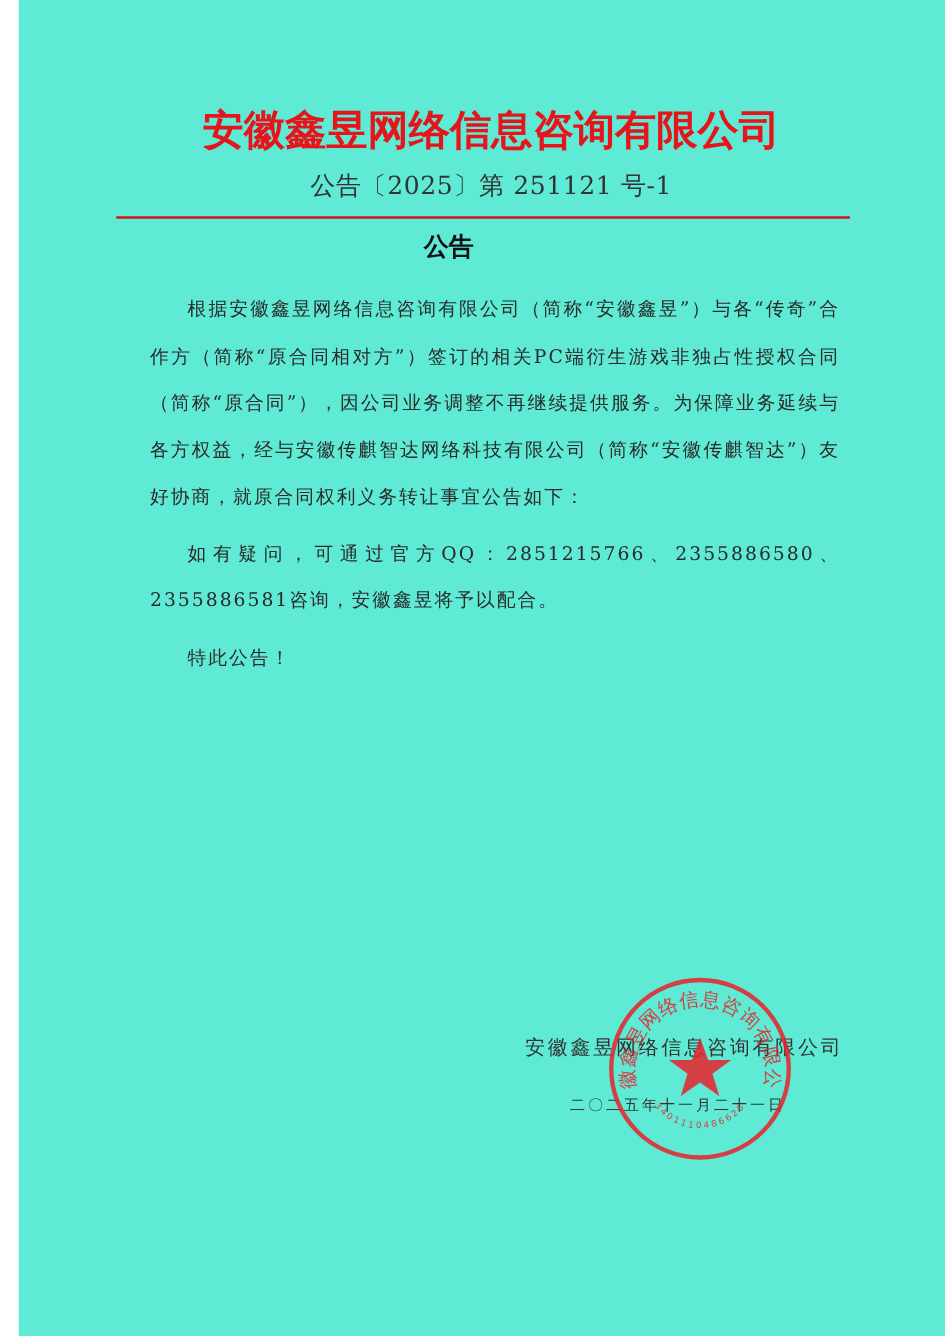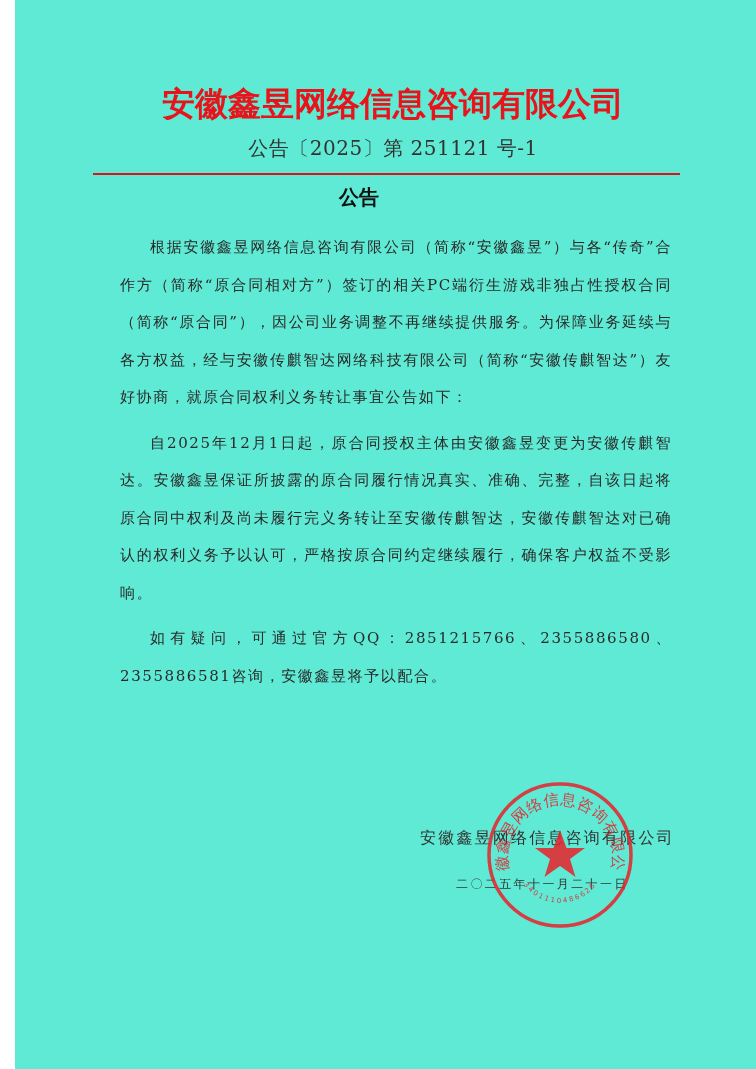--- a/index.html
+++ b/index.html
@@ -28,22 +28,22 @@
 
 <div class="page">
 
   <div class="red-title">安徽鑫昱网络信息咨询有限公司</div>
   <div class="doc-number">公告〔2025〕第 251121 号-1</div>
   <div class="red-rule"></div>
   <div class="notice-heading">公告</div>
 
   <div class="body">
     <p class="para">根据安徽鑫昱网络信息咨询有限公司（简称“安徽鑫昱”）与各“传奇”合作方（简称“原合同相对方”）签订的相关PC端衍生游戏非独占性授权合同（简称“原合同”），因公司业务调整不再继续提供服务。为保障业务延续与各方权益，经与安徽传麒智达网络科技有限公司（简称“安徽传麒智达”）友好协商，就原合同权利义务转让事宜公告如下：</p>
-    <p class="para">自2025年12月1日起，原合同授权主体由安徽鑫昱变更为安徽传麒智达。安徽鑫昱保证所披露的原合同履行情况真实、准确、完整，自该日起将原合同中权利及尚未履行完义务转让至安徽传麒智达，安徽传麒智达对已确认的权利义务予以认可，严格按原合同约定继续履行，确保客户权益不受影响。</p>
     <p class="para">如有疑问，可通过官方QQ：2851215766、2355886580、2355886581咨询，安徽鑫昱将予以配合。</p>
+    <p class="para">特此公告！</p>
   </div>
 
   <div class="sign-company">安徽鑫昱网络信息咨询有限公司</div>
   <div class="sign-date">二〇二五年十一月二十一日</div>
 
   <svg class="seal" viewBox="0 0 150 150" xmlns="http://www.w3.org/2000/svg">
     <defs>
       <path id="sealArc" d="M 24 92 A 53 53 0 1 1 126 92" fill="none"></path>
       <path id="sealBottom" d="M 38 104 A 46 46 0 0 0 112 104" fill="none"></path>
     </defs>

